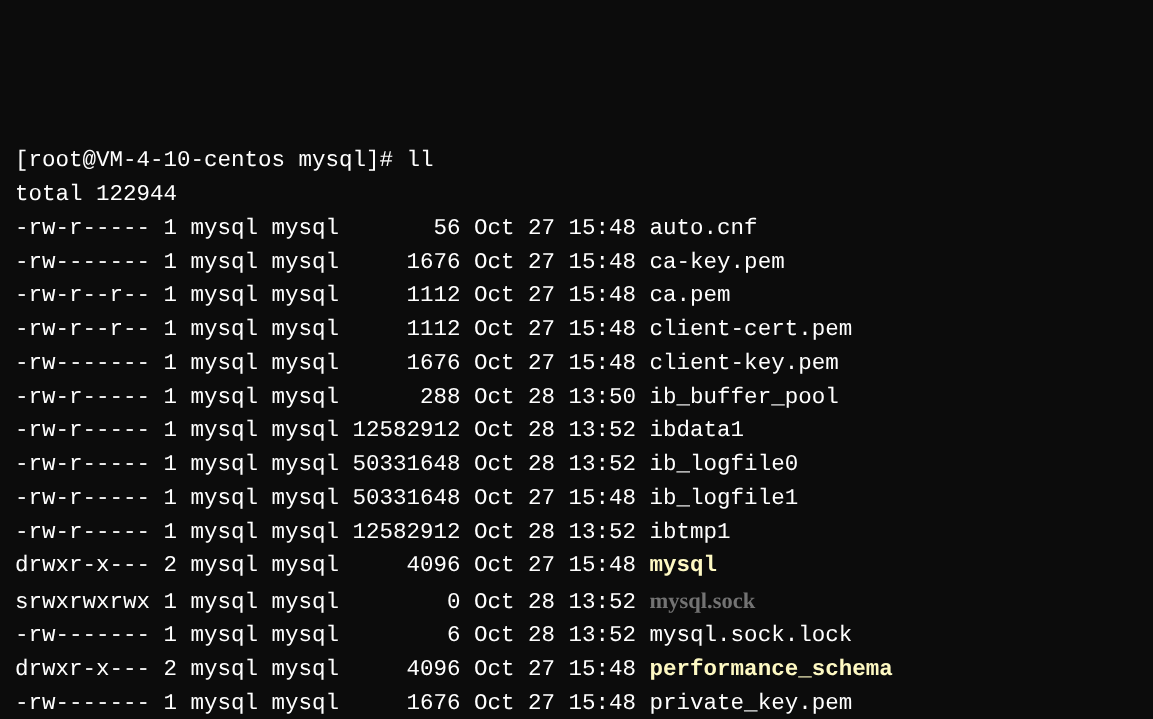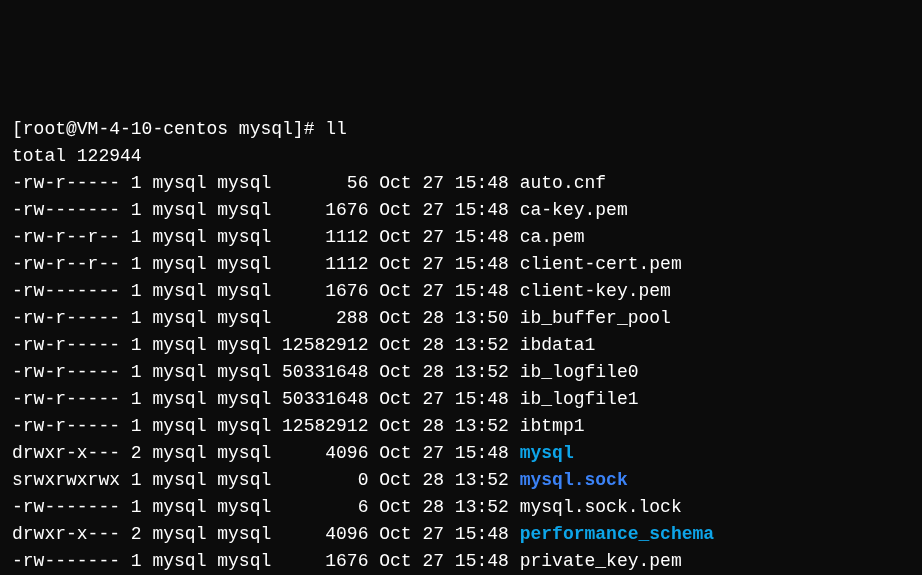--- a/index.html
+++ b/index.html
@@ -16,26 +16,27 @@
       padding: 8px 12px;
       white-space: pre;
       width: 922px;
       height: 575px;
       overflow: hidden;
     }
     .line {
       display: block;
     }
     .dir {
-      color: #0ea5e9;
+      color: #fef9c3;
       font-weight: bold;
     }
     .sock {
-      color: #3b82f6;
+      color: #737373;
       font-weight: bold;
+      font-family: Liberation Serif, serif;
     }
   </style>
 </head>
 <body>
 
 
 
 <div id="terminal"><span class="line">[root@VM-4-10-centos mysql]# ll</span><span class="line">total 122944</span><span class="line">-rw-r----- 1 mysql mysql       56 Oct 27 15:48 <span class="">auto.cnf</span></span><span class="line">-rw------- 1 mysql mysql     1676 Oct 27 15:48 <span class="">ca-key.pem</span></span><span class="line">-rw-r--r-- 1 mysql mysql     1112 Oct 27 15:48 <span class="">ca.pem</span></span><span class="line">-rw-r--r-- 1 mysql mysql     1112 Oct 27 15:48 <span class="">client-cert.pem</span></span><span class="line">-rw------- 1 mysql mysql     1676 Oct 27 15:48 <span class="">client-key.pem</span></span><span class="line">-rw-r----- 1 mysql mysql      288 Oct 28 13:50 <span class="">ib_buffer_pool</span></span><span class="line">-rw-r----- 1 mysql mysql 12582912 Oct 28 13:52 <span class="">ibdata1</span></span><span class="line">-rw-r----- 1 mysql mysql 50331648 Oct 28 13:52 <span class="">ib_logfile0</span></span><span class="line">-rw-r----- 1 mysql mysql 50331648 Oct 27 15:48 <span class="">ib_logfile1</span></span><span class="line">-rw-r----- 1 mysql mysql 12582912 Oct 28 13:52 <span class="">ibtmp1</span></span><span class="line">drwxr-x--- 2 mysql mysql     4096 Oct 27 15:48 <span class="dir">mysql</span></span><span class="line">srwxrwxrwx 1 mysql mysql        0 Oct 28 13:52 <span class="sock">mysql.sock</span></span><span class="line">-rw------- 1 mysql mysql        6 Oct 28 13:52 <span class="">mysql.sock.lock</span></span><span class="line">drwxr-x--- 2 mysql mysql     4096 Oct 27 15:48 <span class="dir">performance_schema</span></span><span class="line">-rw------- 1 mysql mysql     1676 Oct 27 15:48 <span class="">private_key.pem</span></span></div>
 
 

